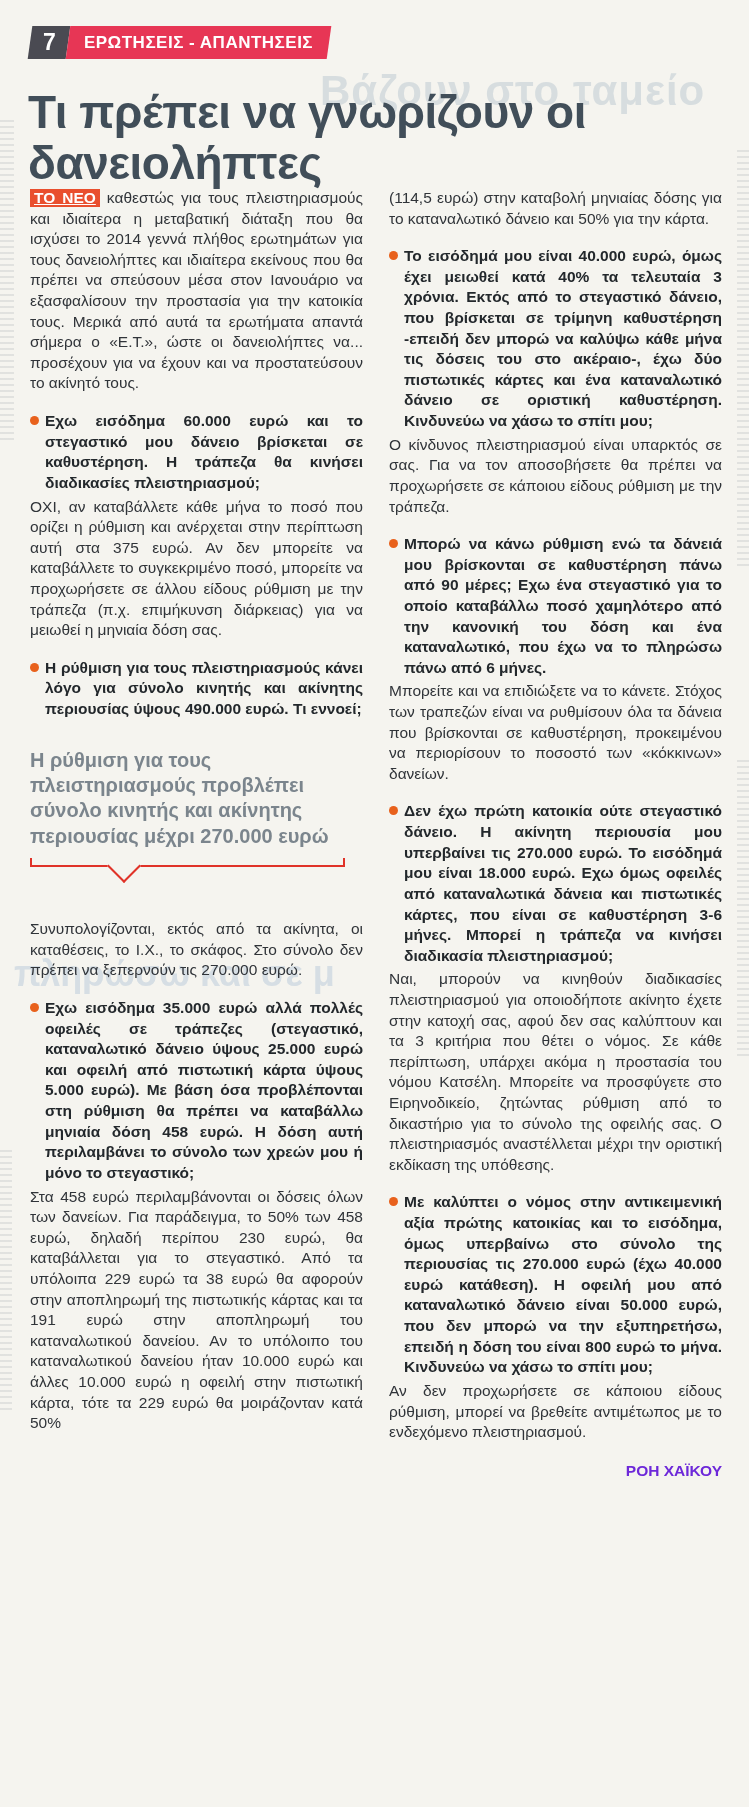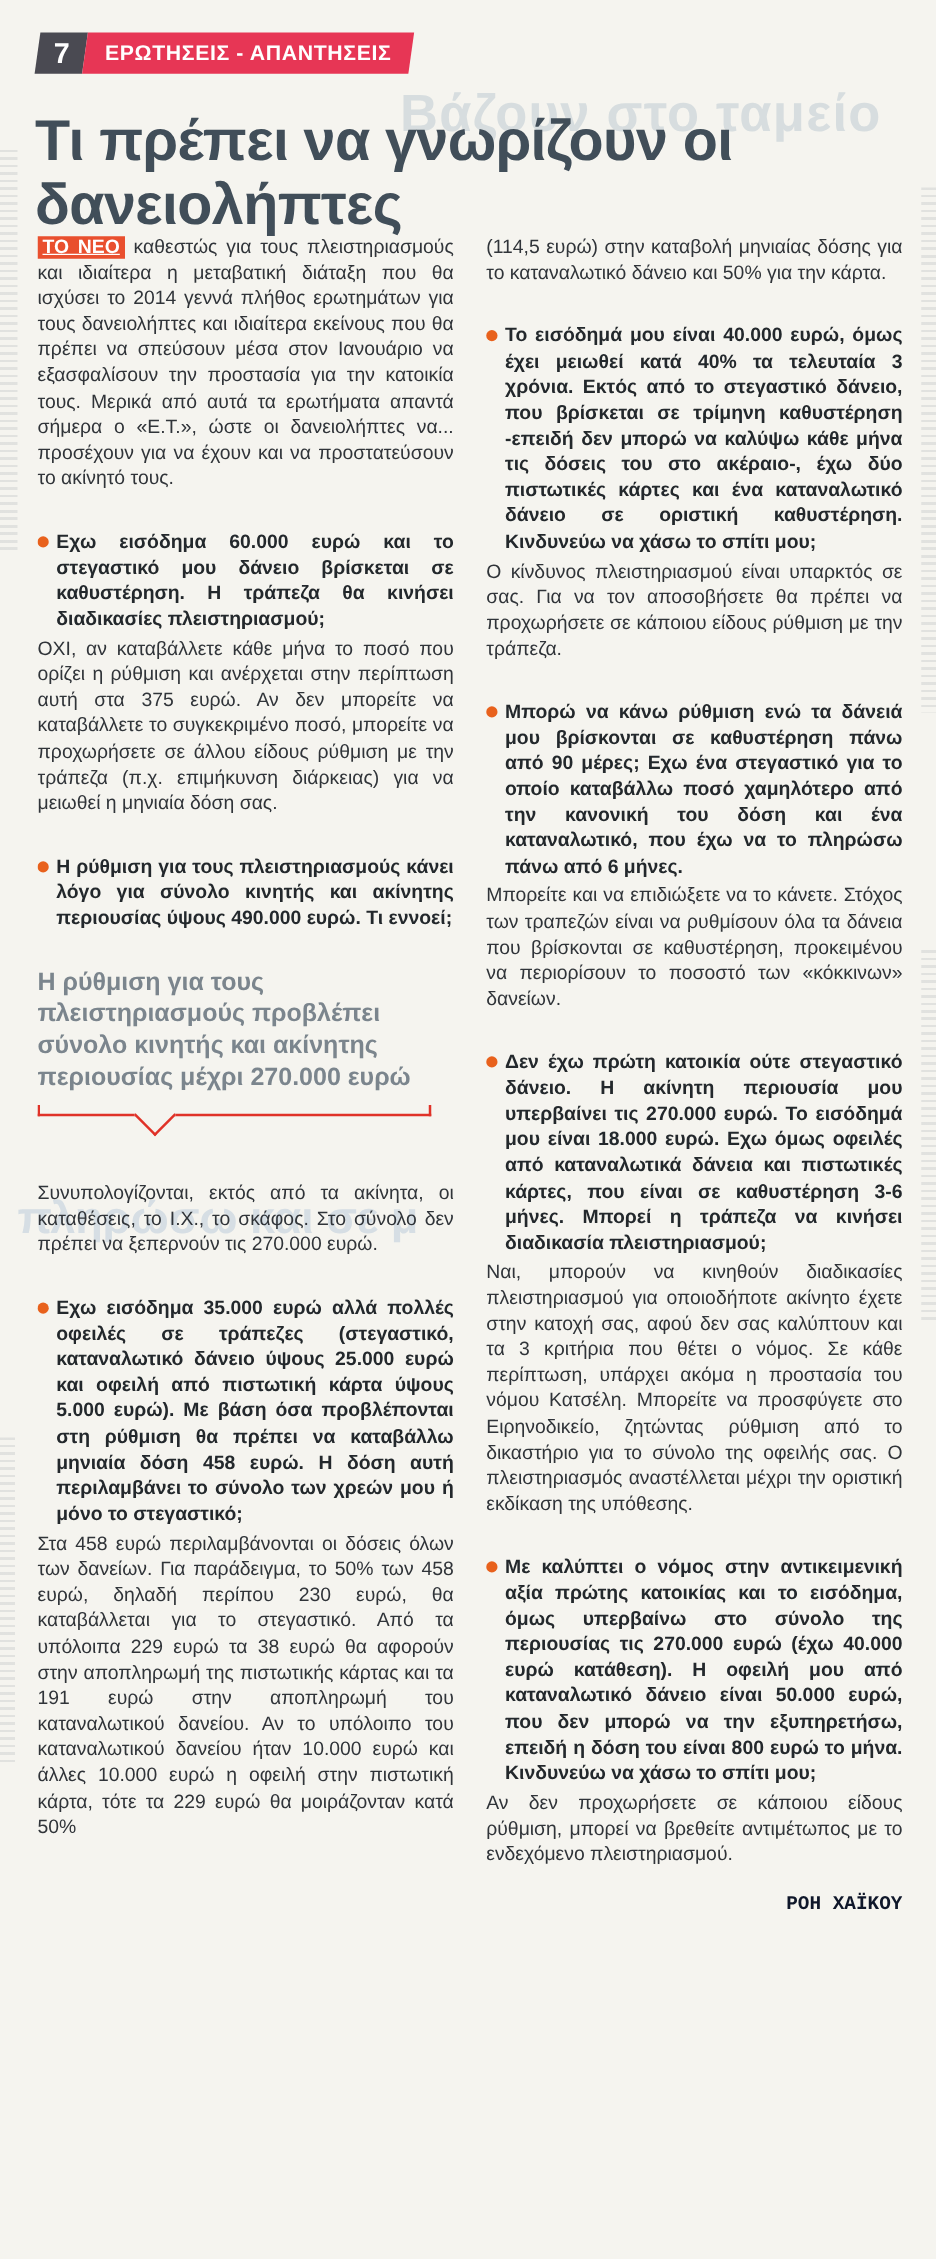--- a/index.html
+++ b/index.html
@@ -26,35 +26,35 @@
   .headline{
     position:absolute;top:56px;left:28px;width:690px;
     font-size:46px;line-height:1.12;font-weight:bold;color:#414e59;letter-spacing:-.5px;
   }
   
   .cols{position:absolute;top:188px;left:30px;width:692px;height:1605px;display:flex;gap:26px;overflow:hidden;}
   .col{width:333px;font-size:15.5px;line-height:1.33;text-align:justify;}
   .col p{margin:0 0 4px;}
   .intro{margin-bottom:10px;}
   .lead{background:#e94f2e;color:#fff;font-weight:bold;padding:0 4px 1px;text-decoration:underline;}
-  .question{font-weight:bold;color:#23282c;position:relative;padding-left:15px;margin:30px 0 3px !important;}
+  .question{font-weight:bold;color:#23282c;position:relative;padding-left:15px;margin:17px 0 3px !important;}
   .dot{position:absolute;left:0;top:5px;width:9px;height:9px;border-radius:50%;background:#e8611c;}
   .answer{margin:0 0 2px;}
   
   .pullquote{margin:28px 0 20px;}
   .pq-text{font-size:20px;line-height:1.27;font-weight:bold;color:#7b858d;text-align:left;}
   .pq-rule{position:relative;margin-top:16px;height:34px;}
   .pq-line{position:absolute;left:0;right:18px;top:0;border-top:2px solid #e03228;}
   .pq-line:before,.pq-line:after{content:"";position:absolute;top:-9px;width:2px;height:9px;background:#e03228;}
   .pq-line:before{left:0;}
   .pq-line:after{right:0;}
   .pq-vee{position:absolute;left:82px;top:-11px;width:22px;height:22px;background:#f5f4ef;
     border-right:2px solid #e03228;border-bottom:2px solid #e03228;transform:rotate(45deg);}
   
-  .byline{font-weight:bold;text-align:right;margin-top:18px !important;color:#0f172a;font-family:Liberation Mono, monospace;}
+  .byline{font-weight:bold;text-align:right;margin-top:18px !important;color:#6d28d9;}
 </style>
 </head>
 <body>
 
 <div class="ghost ghost-top">Βάζουν στο ταμείο</div>
 <div class="ghost ghost-mid">πληρώσω και σε μ</div>
 <div class="ghost-strip gs1"></div>
 <div class="ghost-strip gs2"></div>
 <div class="ghost-strip gs3"></div>
 <div class="ghost-strip gs4"></div>

